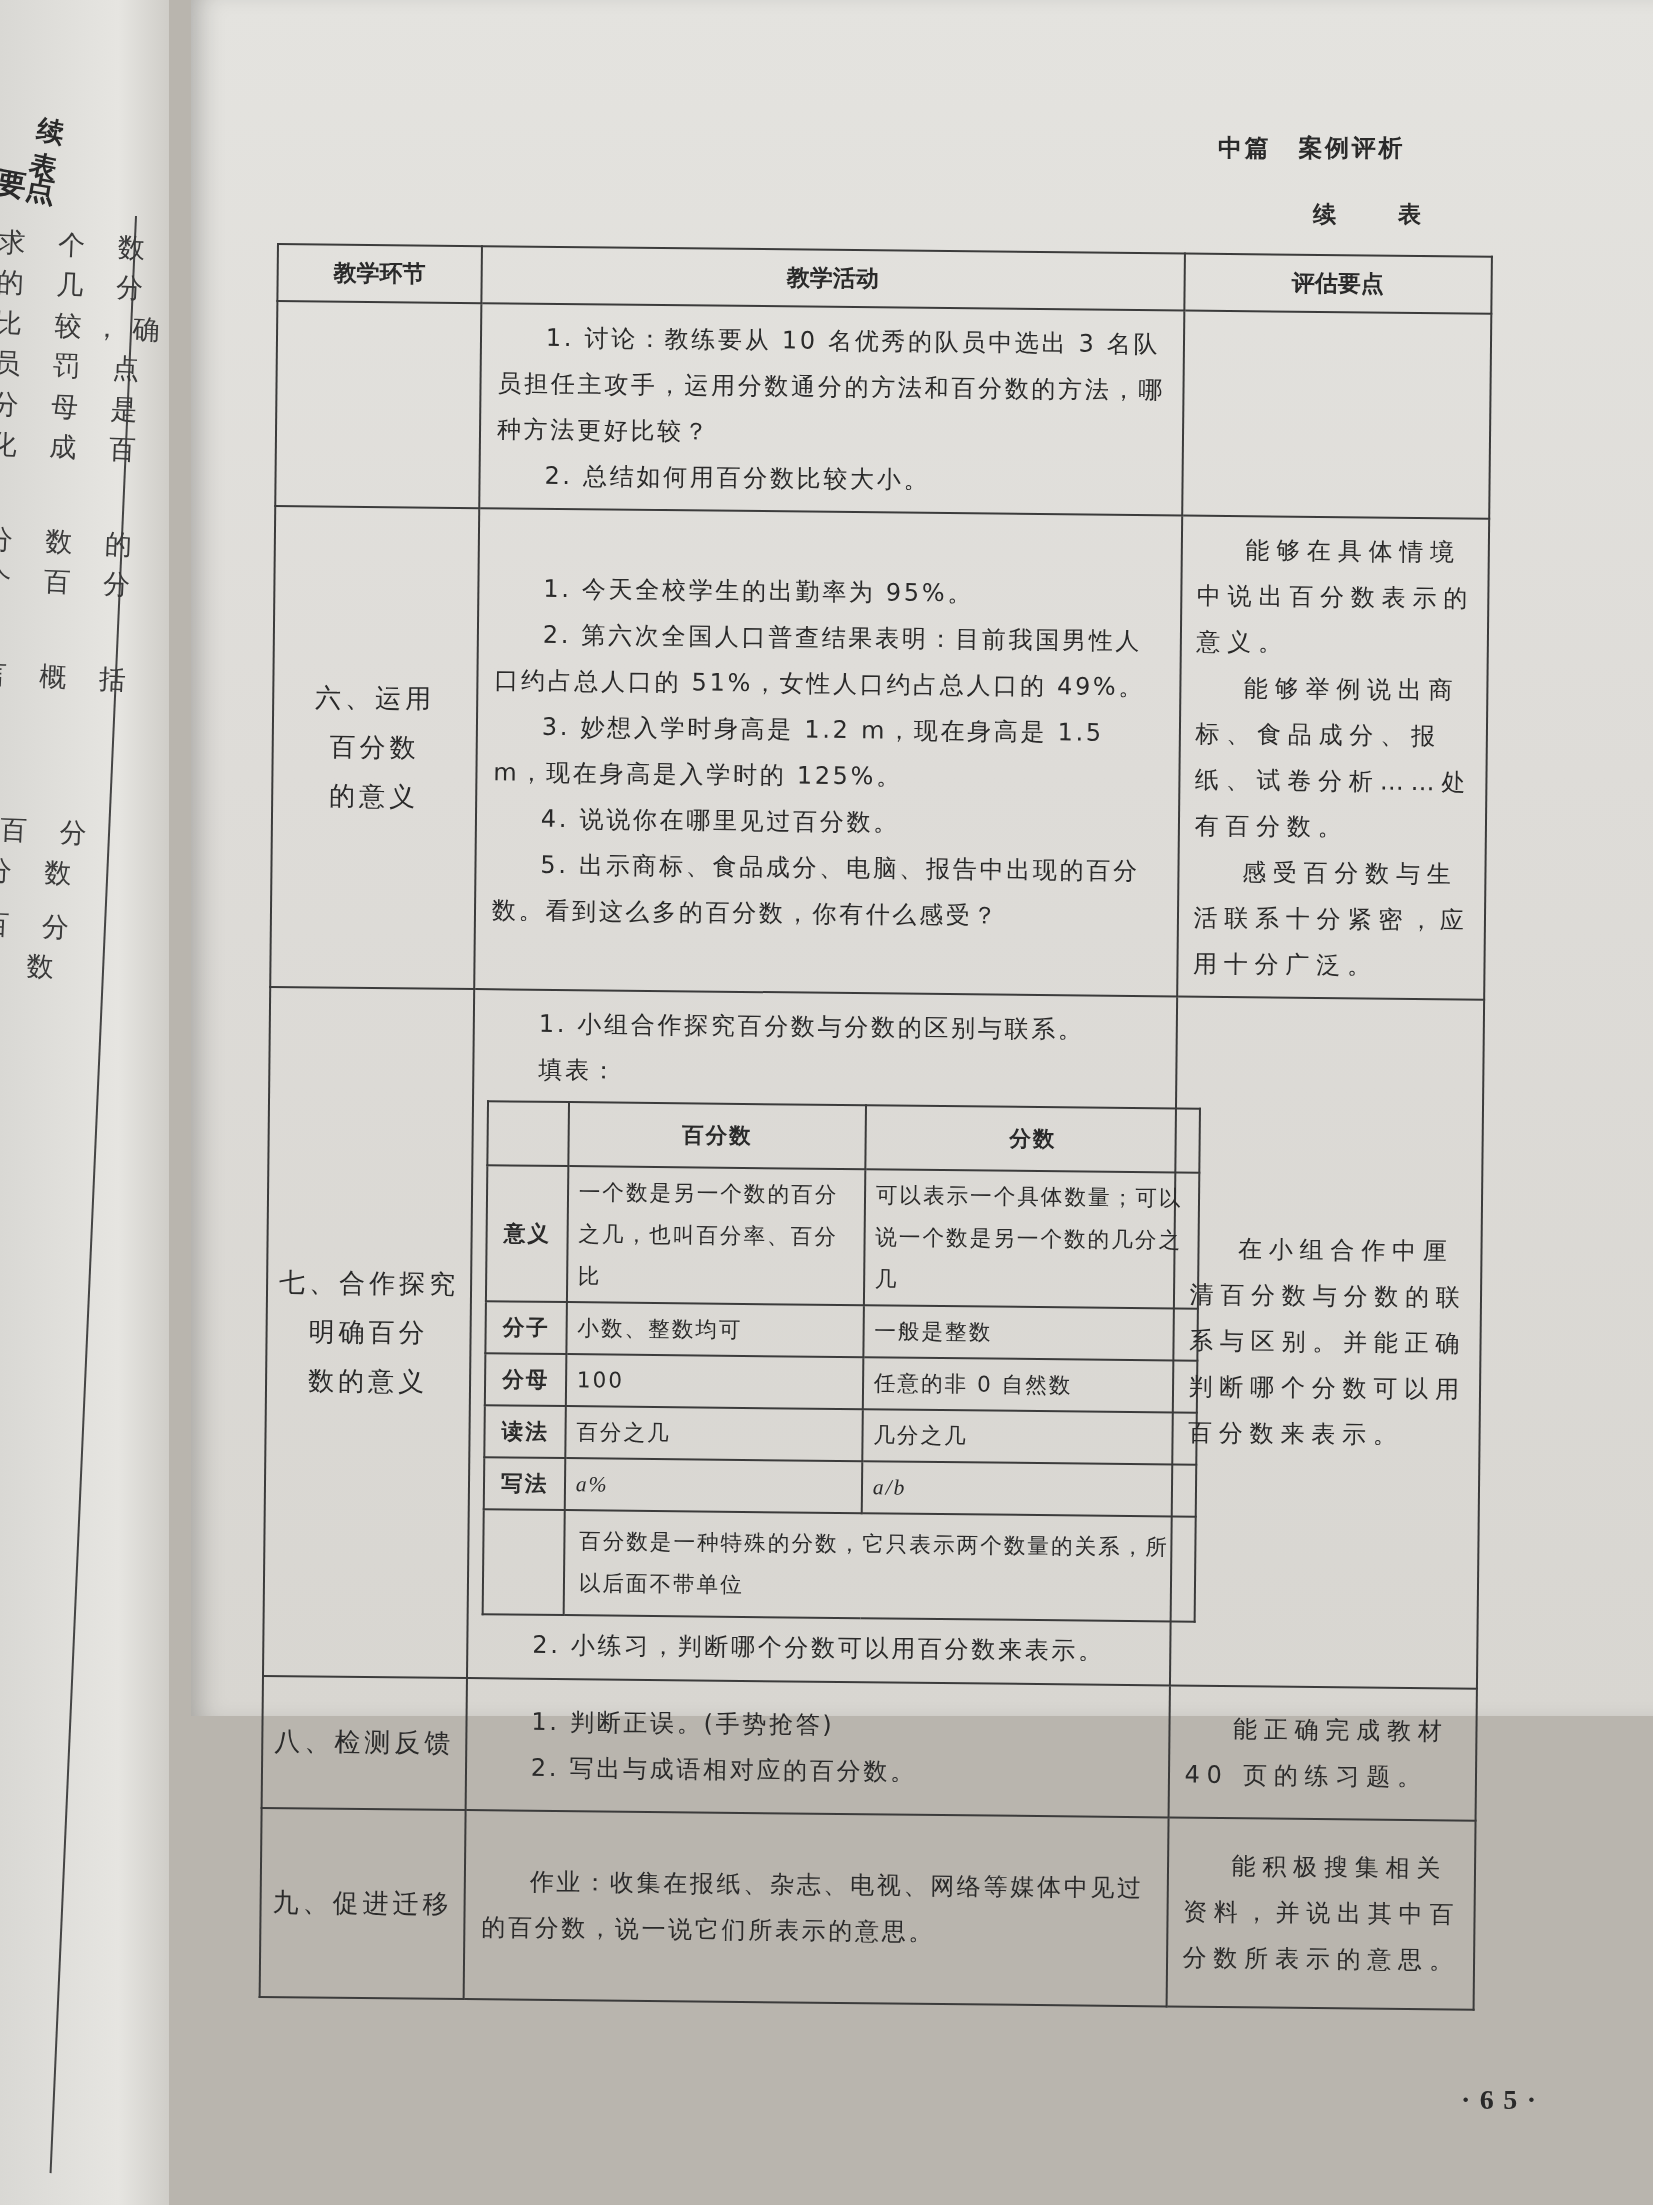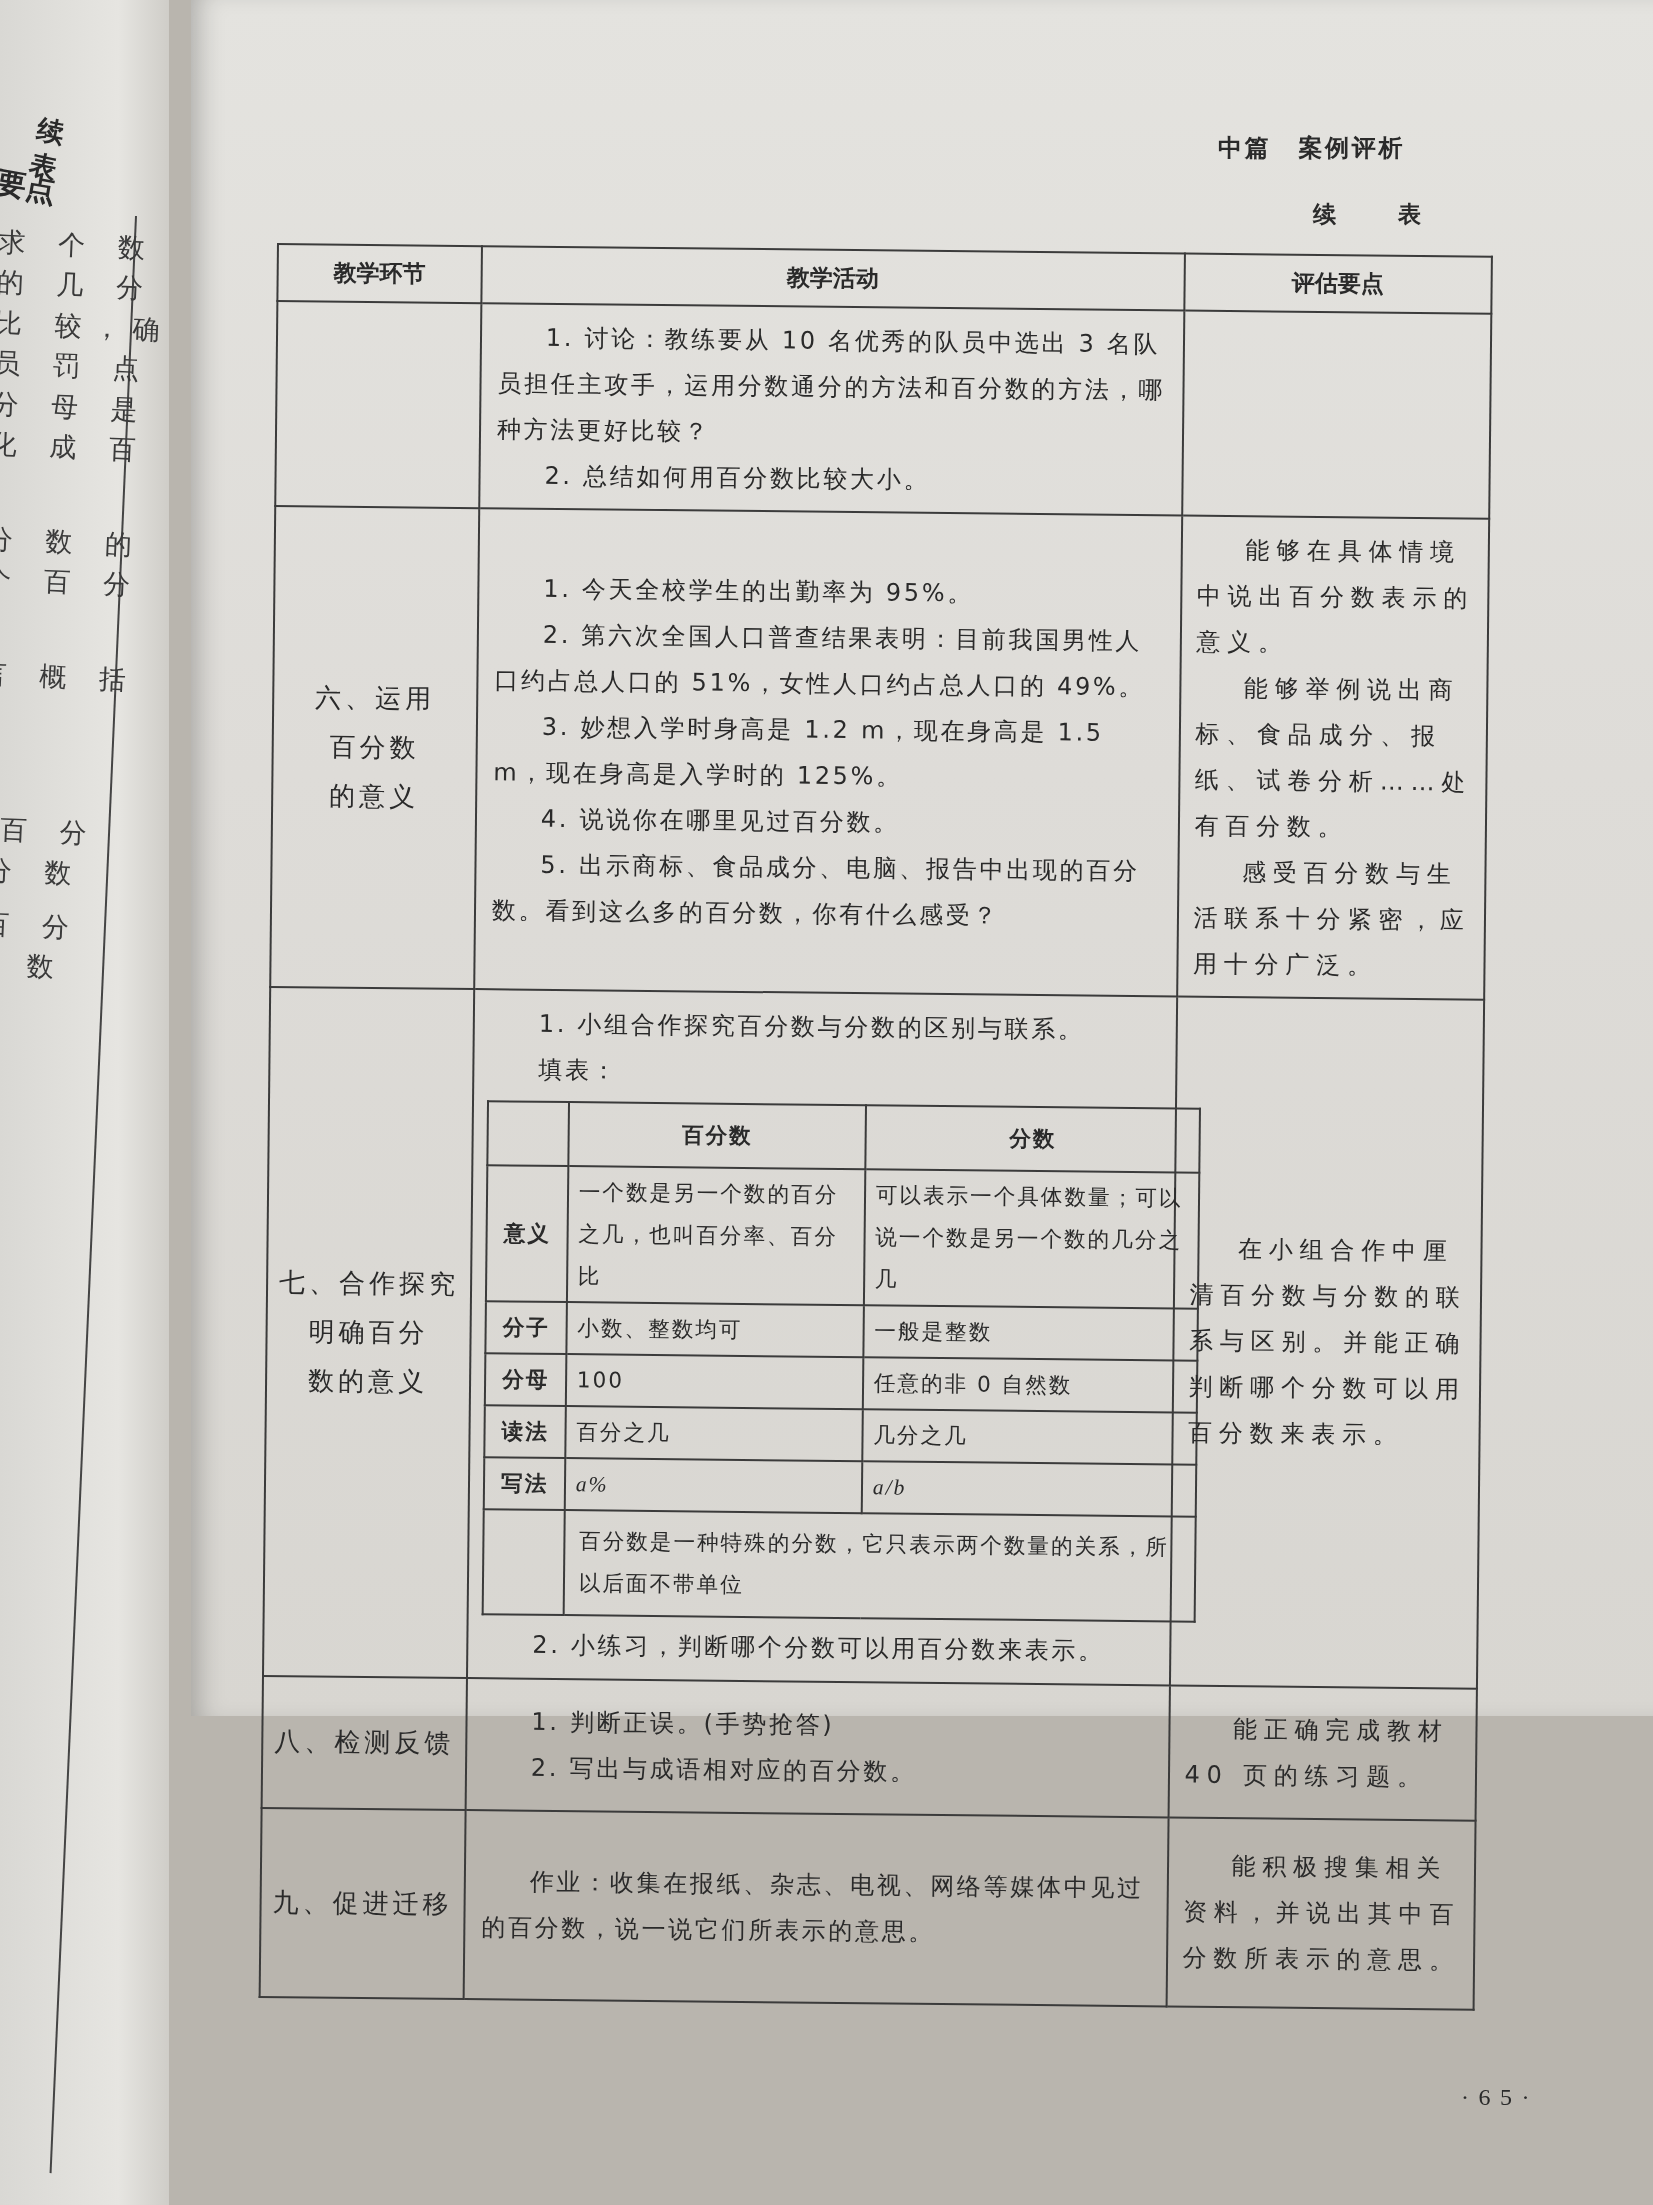--- a/index.html
+++ b/index.html
@@ -26,21 +26,21 @@
   
   .page {
     position:absolute; left:169px; top:0; width:1485px; height:1716px;
     background:linear-gradient(180deg,#e4e3df 0%,#dedcd8 45%,#d8d6d1 100%);
     box-shadow:inset 20px 0 27px -13.5px rgba(0,0,0,0.25);
     margin-left:22px;
   }
   .running-head { position:absolute; top:132px; left:1027px; font-size:24px; font-weight:bold; letter-spacing:2.7px; }
   .running-head .gap { display:inline-block; width:27px; }
   .cont-label { position:absolute; top:199px; left:1122px; font-size:23px; font-weight:bold; letter-spacing:27px; }
-  .page-num { position:absolute; top:2084px; left:1270px; font-family:"Liberation Serif", serif; font-size:24px; font-weight:normal; letter-spacing:9.5px; }
+  .page-num { position:absolute; top:2084px; left:1270px; font-family:"Liberation Serif", serif; font-size:28px; font-weight:bold; letter-spacing:9.5px; }
 
   table.main {
     position:absolute; left:86px; top:243px; width:1216px;
     border-collapse:collapse; table-layout:fixed;
     transform:rotate(0.6deg); transform-origin:left top;
   }
   table.main td, table.main th { border:2px solid #3b3b3b; vertical-align:middle; }
   table.main th { font-size:23px; font-weight:bold; height:53px; }
   .col1 { width:193px; } .col2 { width:665px; } .col3 { width:291px; }
   .stage { text-align:center; font-size:26px; line-height:49px; letter-spacing:4px; }

